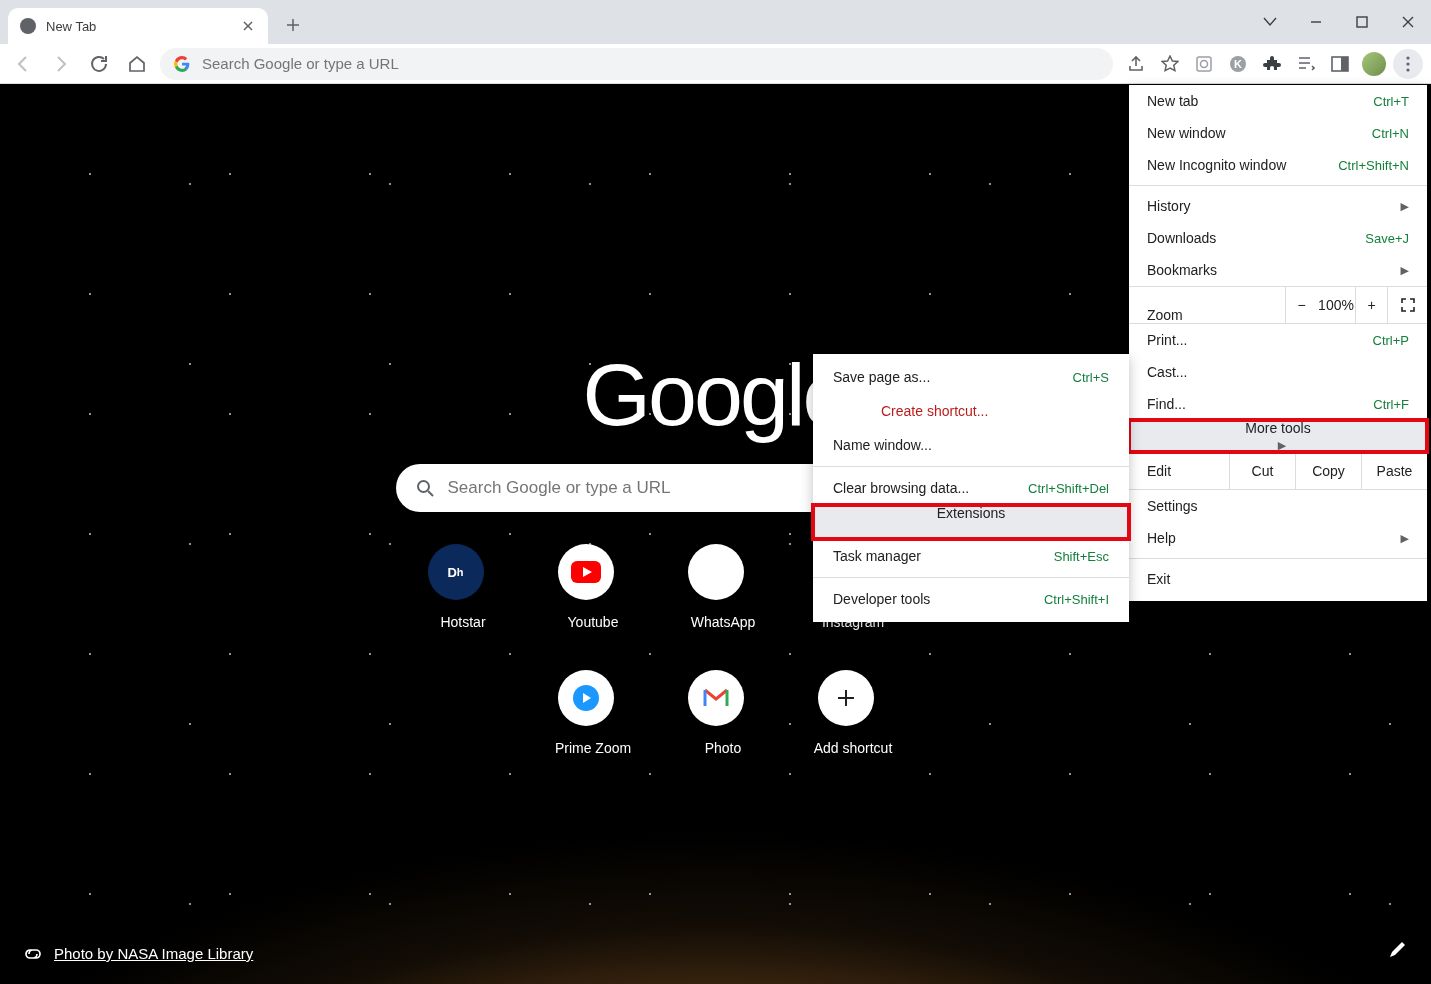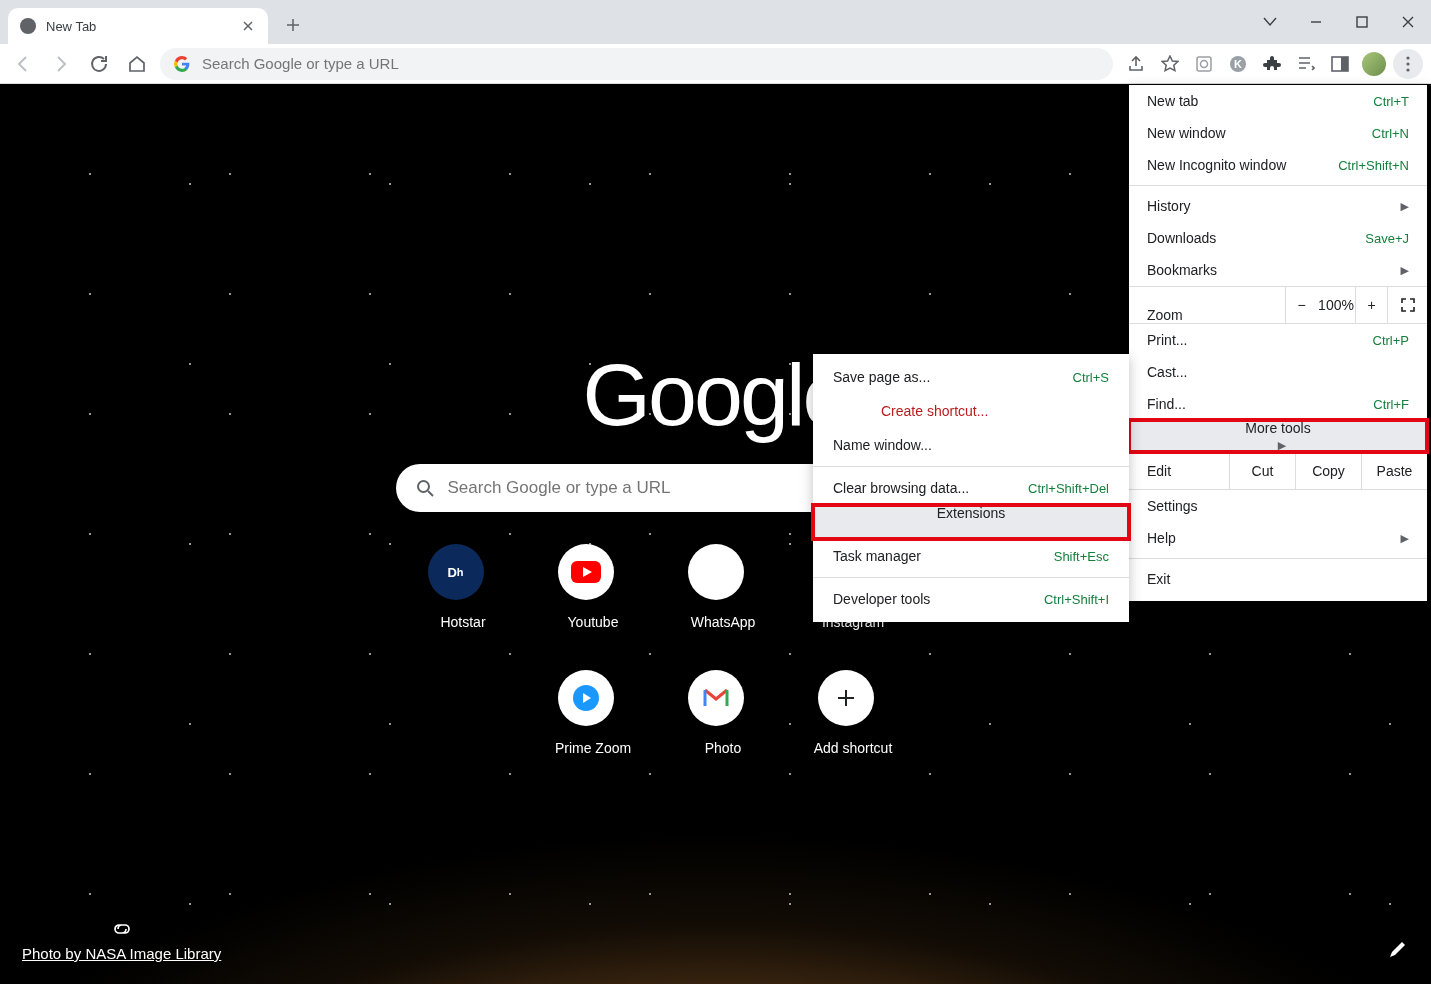--- a/index.html
+++ b/index.html
@@ -38,21 +38,21 @@
     radial-gradient(#fff 1px, transparent 1px);
   background-size: 140px 120px, 200px 180px;
   background-position: 20px 30px, 90px 10px; opacity: .35; pointer-events: none; }
 .content .logo { position: absolute; left: 50%; top: 260px; transform: translateX(-50%); font-size: 88px; font-weight: 500; color: #fff; letter-spacing: -3px; font-family: Arial, sans-serif; }
 .content .searchbox { position: absolute; left: 50%; top: 380px; transform: translateX(-50%); width: 640px; height: 48px; background: #fff; border-radius: 24px; display: flex; align-items: center; padding: 0 20px; gap: 14px; }
 .content .searchbox input { flex: 1; border: none; font-size: 17px; color: #5f6368; outline: none; }
 .shortcuts { position: absolute; left: 50%; top: 460px; transform: translateX(-50%); display: grid; grid-template-columns: repeat(5, 130px); row-gap: 40px; }
 .shortcuts .sc { display: flex; flex-direction: column; align-items: center; gap: 14px; cursor: pointer; }
 .shortcuts .bubble { width: 56px; height: 56px; background: #fff; border-radius: 50%; display: flex; align-items: center; justify-content: center; font-size: 22px; }
 .shortcuts .label { color: #fff; font-size: 14px; text-shadow: 0 1px 3px rgba(0,0,0,.8); margin-left: 15px; }
-.footer-credit { position: absolute; left: 22px; bottom: 22px; display: flex; align-items: center; gap: 10px; color: #fff; font-size: 15px; flex-direction: column; }
+.footer-credit { position: absolute; left: 22px; bottom: 22px; display: flex; align-items: center; gap: 10px; color: #fff; font-size: 15px; }
 .footer-credit span { text-decoration: underline; cursor: pointer; }
 .edit-theme { position: absolute; right: 24px; bottom: 24px; color: #fff; cursor: pointer; }
 
 
 .main-menu { position: absolute; top: 85px; right: 4px; width: 298px; background: #fff; box-shadow: 0 4px 12px rgba(0,0,0,.25); font-size: 14px; color: #202124; padding-bottom: 6px; }
 .menu-row { height: 32px; display: flex; align-items: center; padding: 0 18px; cursor: pointer; }
 .menu-row.disabled { color: #b91c1c; cursor: default; margin-left: 48px; }
 .menu-row .lbl { flex: 1; }
 .menu-row .sc { color: #15803d; font-size: 13px; }
 .menu-row .arrow { color: #5f6368; font-size: 11px; margin-left: 8px; }

